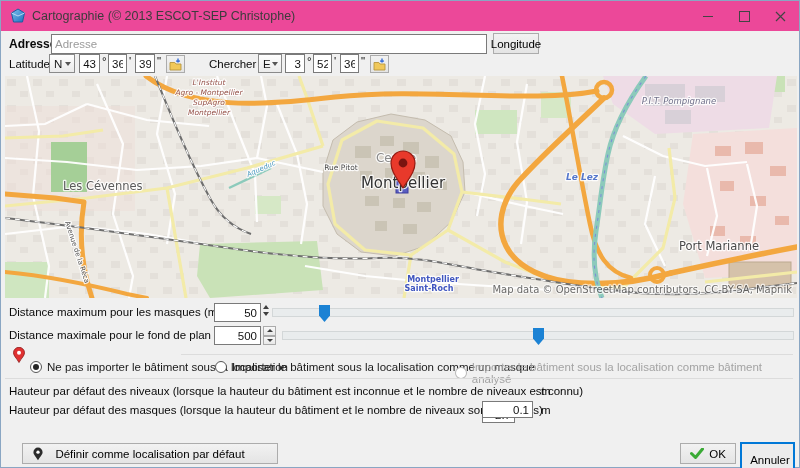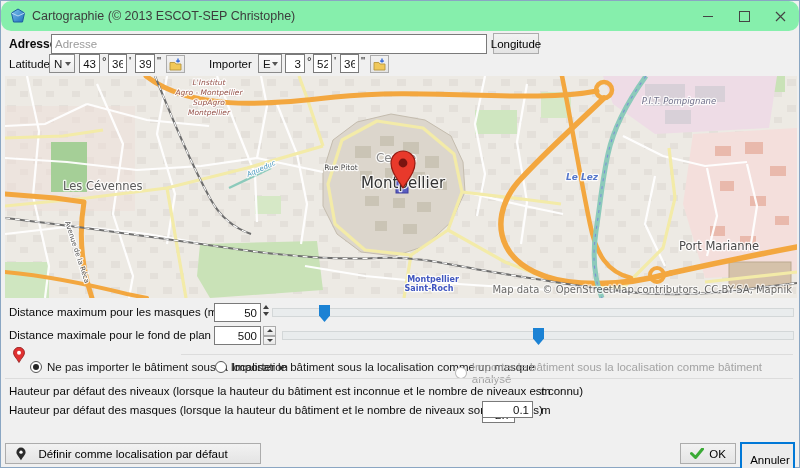--- a/index.html
+++ b/index.html
@@ -1,21 +1,21 @@
 <!DOCTYPE html>
 <html><head>
 <meta charset="utf-8">
 <style>
   html,body{margin:0;padding:0;}
   body{width:800px;height:468px;position:relative;font-family:"Liberation Sans",sans-serif;
        font-size:11.5px;color:#1a1a1a;background:#f0f0f0;overflow:hidden;}
   #window{position:absolute;inset:0;border:1px solid #8aa6c3;background:#f0f0f0;box-sizing:border-box;}
   .abs{position:absolute;}
   
-  #titlebar{position:absolute;left:0;top:0;right:0;height:30px;background:#86efac;border-radius:10px;}
+  #titlebar{position:absolute;left:0;top:0;right:0;height:30px;background:#ec4899;}
   #title-text{position:absolute;left:31px;top:0;line-height:30px;font-size:12.5px;color:#3c3c3c;white-space:nowrap;}
   .winbtn{position:absolute;top:0;width:34px;height:30px;display:flex;align-items:center;justify-content:center;}
   
   .tb{position:absolute;box-sizing:border-box;border:1px solid #7a7a7a;background:#fff;
       font-family:"Liberation Sans",sans-serif;font-size:11.5px;padding:0 3px;outline:none;color:#111;}
   .tb.num{text-align:right;}
   .tb::placeholder{color:#9b9b9b;}
   .btn{position:absolute;box-sizing:border-box;border:1px solid #acacac;background:linear-gradient(#f2f2f2,#e4e4e4);
        font-size:11.5px;display:flex;align-items:center;justify-content:center;gap:5px;cursor:default;}
   .lbl{position:absolute;white-space:nowrap;color:#0a0a0a;}
@@ -96,21 +96,21 @@
   <div class="lbl" style="left:128px;top:54px">'</div>
   <input class="tb num" style="left: 134px; top: 53px; width: 20px; height: 19px;" value="39">
   <div class="lbl" style="left:156px;top:54px">"</div>
   <button class="btn" style="left:165px;top:54px;width:19px;height:18px;padding:0">
     <svg width="13" height="13" viewBox="0 0 13 13">
       <path d="M1,4.5 L1,12 L12,12 L12,6 L7,6 L5.8,4.5 Z" fill="#f0c85a" stroke="#b8963e" stroke-width="0.9"></path>
       <path d="M9,0.5 L9,4 M9,4 L7.3,2.6 M9,4 L10.7,2.6" fill="none" stroke="#3a6fd8" stroke-width="1.4"></path>
     </svg>
   </button>
 
-  <div class="lbl" style="left:208px;top:57px">Importer</div>
+  <div class="lbl" style="left:208px;top:57px">Chercher</div>
   <div class="combo" style="left:257px;top:53px;width:24px;height:19px">
     <span>E</span>
     <span class="arr"></span>
   </div>
   <input class="tb num" style="left: 284px; top: 53px; width: 20px; height: 19px;" value="3">
   <div class="lbl" style="left:306px;top:54px">°</div>
   <input class="tb num" style="left: 312px; top: 53px; width: 19px; height: 19px;" value="52">
   <div class="lbl" style="left:333px;top:54px">'</div>
   <input class="tb num" style="left: 339px; top: 53px; width: 19px; height: 19px;" value="36">
   <div class="lbl" style="left:360px;top:54px">"</div>
@@ -312,21 +312,21 @@
   <div class="hline" style="left:4px;top:377px;width:788px"></div>
 
   <div class="lbl" style="left:8px;top:384px">Hauteur par défaut des niveaux (lorsque la hauteur du bâtiment est inconnue et le nombre de niveaux est connu)</div>
   <input class="tb num" style="left: 481px; top: 381px; width: 33px; height: 17px; margin-top: 24px;" value="2.7">
   <div class="lbl" style="left:540px;top:384px">m</div>
 
   <div class="lbl" style="left:8px;top:403px">Hauteur par défaut des masques (lorsque la hauteur du bâtiment et le nombre de niveaux sont inconnus)</div>
   <input class="tb num" style="left: 481px; top: 400px; width: 51px; height: 17px;" value="0.1">
   <div class="lbl" style="left:540px;top:403px">m</div>
 
-  <button class="btn" style="left:4px;top:442px;width:256px;height:21px">
+  <button class="btn" style="left:21px;top:442px;width:256px;height:21px">
     <svg width="10" height="14" viewBox="0 0 12 16" style="position:absolute;left:10px">
       <path d="M6,15.5 C3.4,10.8 0.5,8.8 0.5,5.8 A5.5,5.5 0 1 1 11.5,5.8 C11.5,8.8 8.6,10.8 6,15.5 Z" fill="#2b2b2b"></path>
       <circle cx="6" cy="5.8" r="2" fill="#ffffff"></circle>
     </svg>
     <span>Définir comme localisation par défaut</span>
   </button>
 
   <button class="btn" style="left:679px;top:442px;width:56px;height:21px">
     <svg width="14" height="11" viewBox="0 0 14 11">
       <polyline points="1.5,5.5 5.5,9.5 12.5,1" fill="none" stroke="#3aaa35" stroke-width="3" stroke-linecap="round" stroke-linejoin="round"></polyline>

